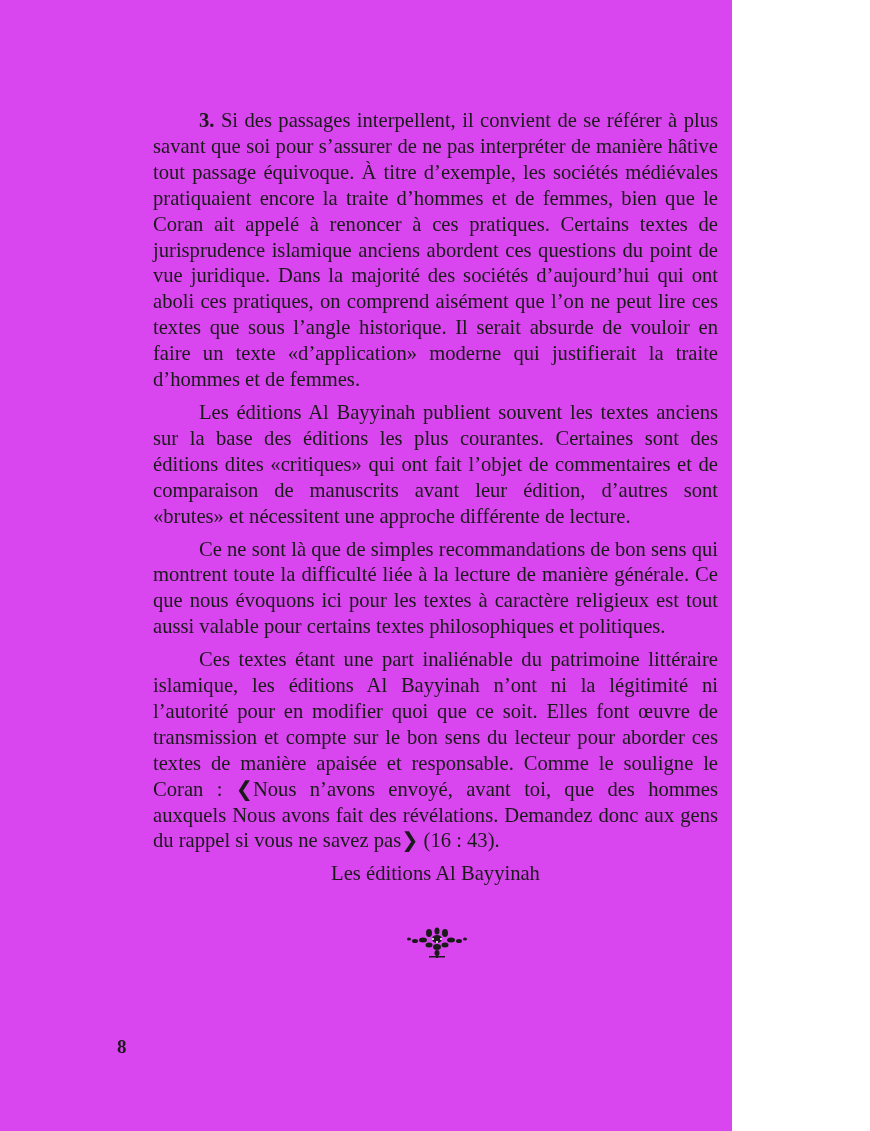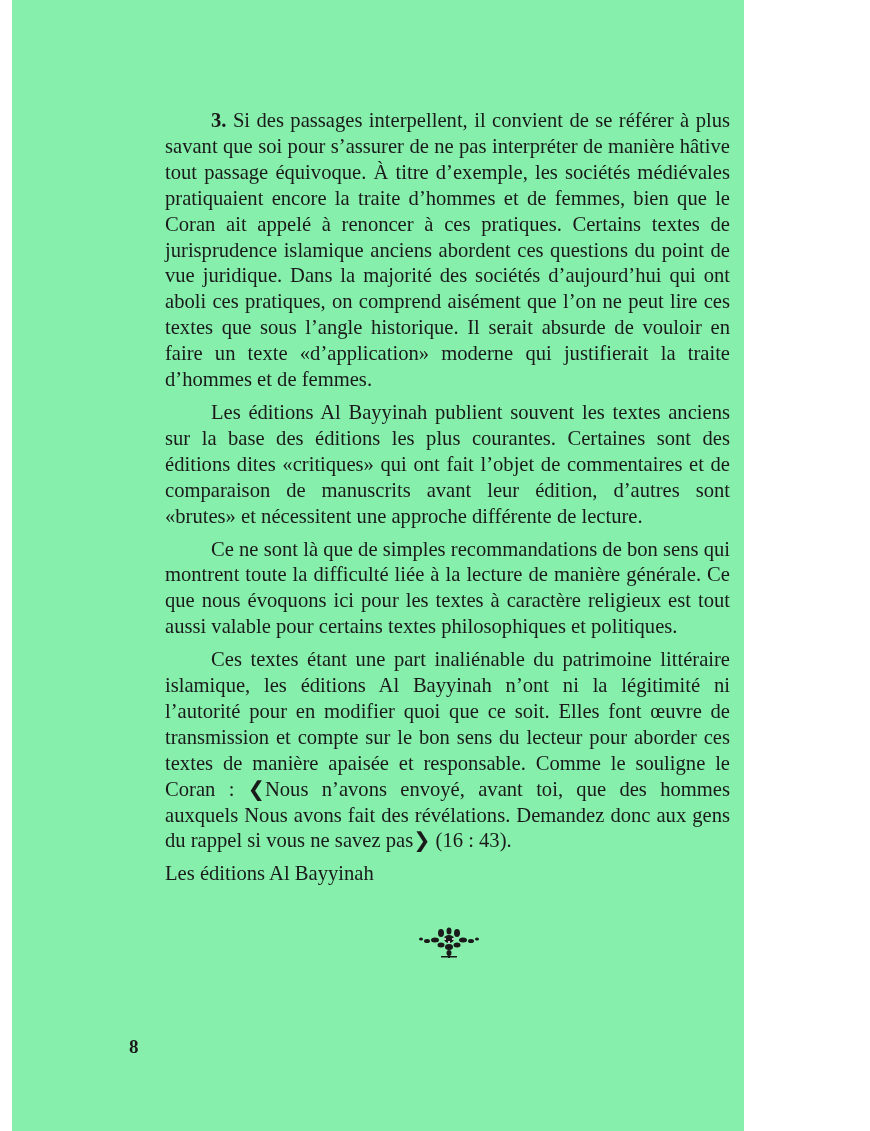--- a/index.html
+++ b/index.html
@@ -1,30 +1,30 @@
 <!DOCTYPE html>
 <html><head>
 <meta charset="utf-8">
 <style>
   html, body { margin: 0; padding: 0; background: #ffffff; }
   body { width: 870px; height: 1131px; position: relative; overflow: hidden; }
   .page {
-    position: absolute; left: 12px; top: 0; width: 732px; height: 1131px;
-    background: #86efac;
+    position: absolute; left: 0; top: 0; width: 732px; height: 1131px;
+    background: #d946ef;
   }
   .text-block {
     position: absolute; left: 153px; top: 108px; width: 565px;
     font-family: "Liberation Serif", "DejaVu Serif", serif;
     font-size: 20.6px; line-height: 25.9px; color: #1a1a1a;
     text-align: justify; hyphens: none;
   }
   .para { margin: 0 0 7px 0; text-indent: 46px; }
   .para .num { font-weight: bold; }
   .signature {
-    text-align: left; margin: 0; text-indent: 0;
+    text-align: center; margin: 0; text-indent: 0;
   }
   .ornament {
     position: absolute; left: 405px; top: 925px; width: 64px; height: 34px;
   }
   .page-number {
     position: absolute; left: 117px; top: 1036px;
     font-family: "Liberation Serif", "DejaVu Serif", serif;
     font-weight: bold; font-size: 19px; color: #1a1a1a;
   }
 </style>

